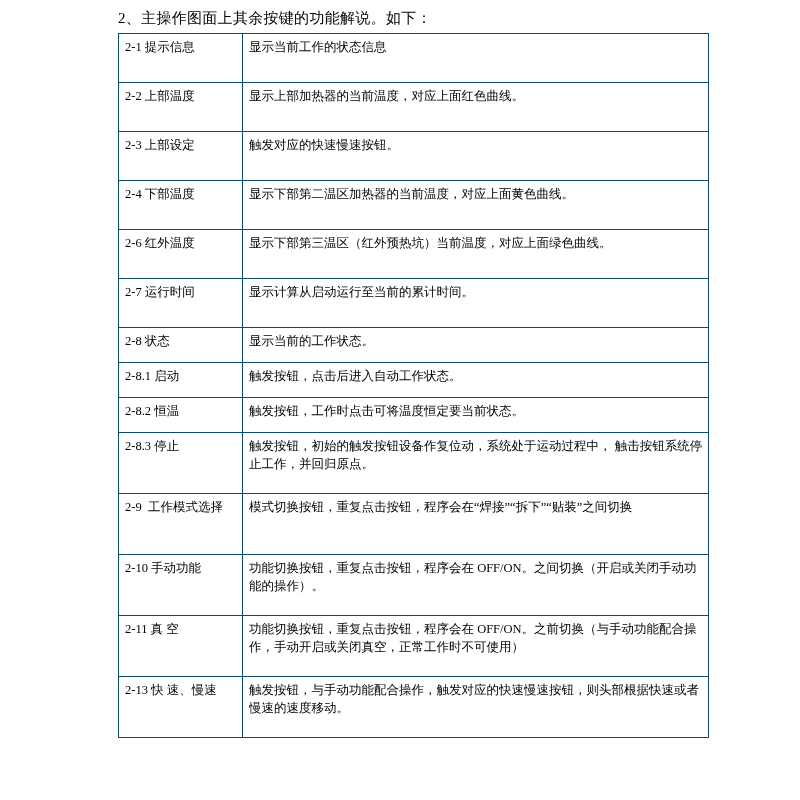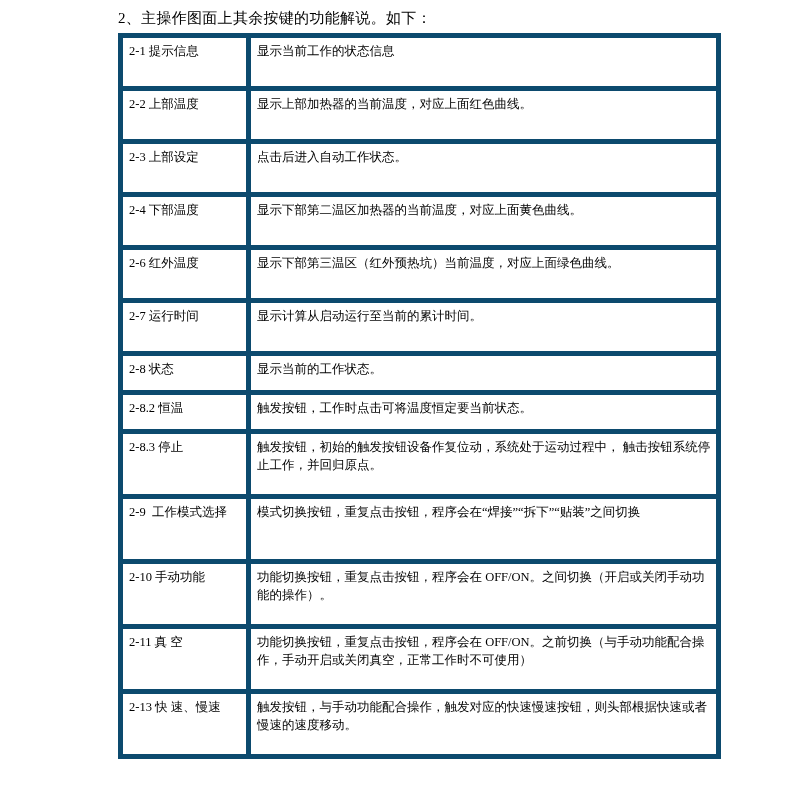--- a/index.html
+++ b/index.html
@@ -27,21 +27,21 @@
     margin: 0 0 4px 0;
     letter-spacing: 0.3px;
   }
   table.spec-table {
     border-collapse: collapse;
     width: 566px;
     table-layout: fixed;
     font-size: 12.5px;
   }
   table.spec-table td {
-    border: 5px solid #0c4a6e;
+    border: 1px solid #0c4a6e;
     padding: 4px 5px 4px 6px;
     vertical-align: top;
     line-height: 1.45;
   }
   td.col-key {
     width: 112px;
   }
   td.col-desc {
     width: 454px;
     margin-top: 43px;
@@ -77,21 +77,21 @@
           </td>
           <td class="col-desc">
             <span class="cell-text">显示上部加热器的当前温度，对应上面红色曲线。</span>
           </td>
         </tr>
         <tr class="h-2">
           <td class="col-key">
             <span class="cell-text">2-3 上部设定</span>
           </td>
           <td class="col-desc">
-            <span class="cell-text">点击后进入自动工作状态。</span>
+            <span class="cell-text">触发对应的快速慢速按钮。</span>
           </td>
         </tr>
         <tr class="h-2">
           <td class="col-key">
             <span class="cell-text">2-4 下部温度</span>
           </td>
           <td class="col-desc">
             <span class="cell-text">显示下部第二温区加热器的当前温度，对应上面黄色曲线。</span>
           </td>
         </tr>
@@ -110,20 +110,28 @@
           <td class="col-desc">
             <span class="cell-text">显示计算从启动运行至当前的累计时间。</span>
           </td>
         </tr>
         <tr class="h-1">
           <td class="col-key">
             <span class="cell-text">2-8 状态</span>
           </td>
           <td class="col-desc">
             <span class="cell-text">显示当前的工作状态。</span>
+          </td>
+        </tr>
+        <tr class="h-1">
+          <td class="col-key">
+            <span class="cell-text">2-8.1 启动</span>
+          </td>
+          <td class="col-desc">
+            <span class="cell-text">触发按钮，点击后进入自动工作状态。</span>
           </td>
         </tr>
         <tr class="h-1">
           <td class="col-key">
             <span class="cell-text">2-8.2 恒温</span>
           </td>
           <td class="col-desc">
             <span class="cell-text">触发按钮，工作时点击可将温度恒定要当前状态。</span>
           </td>
         </tr>

